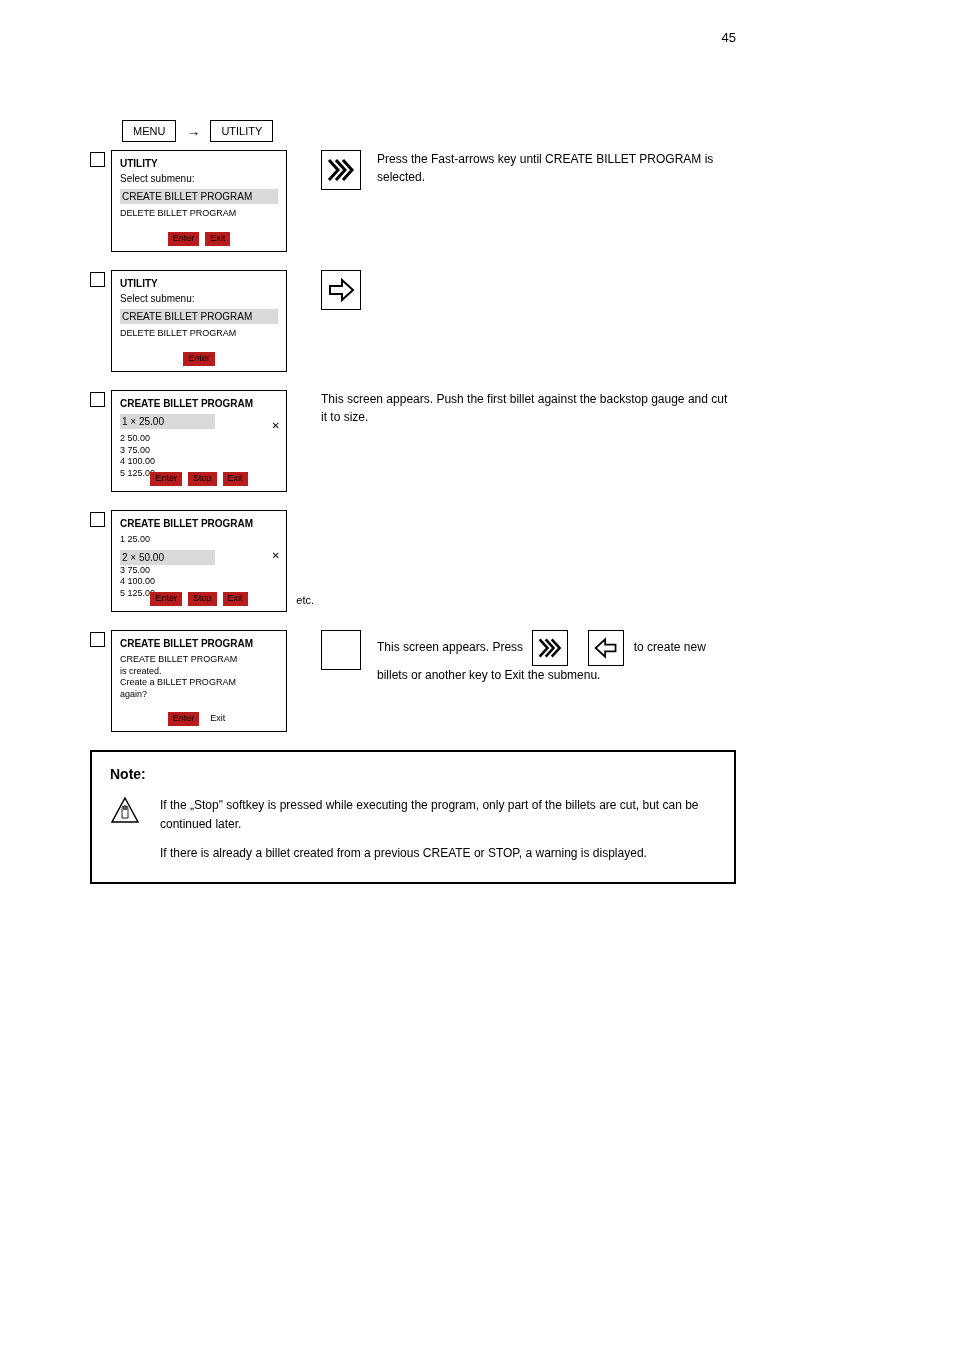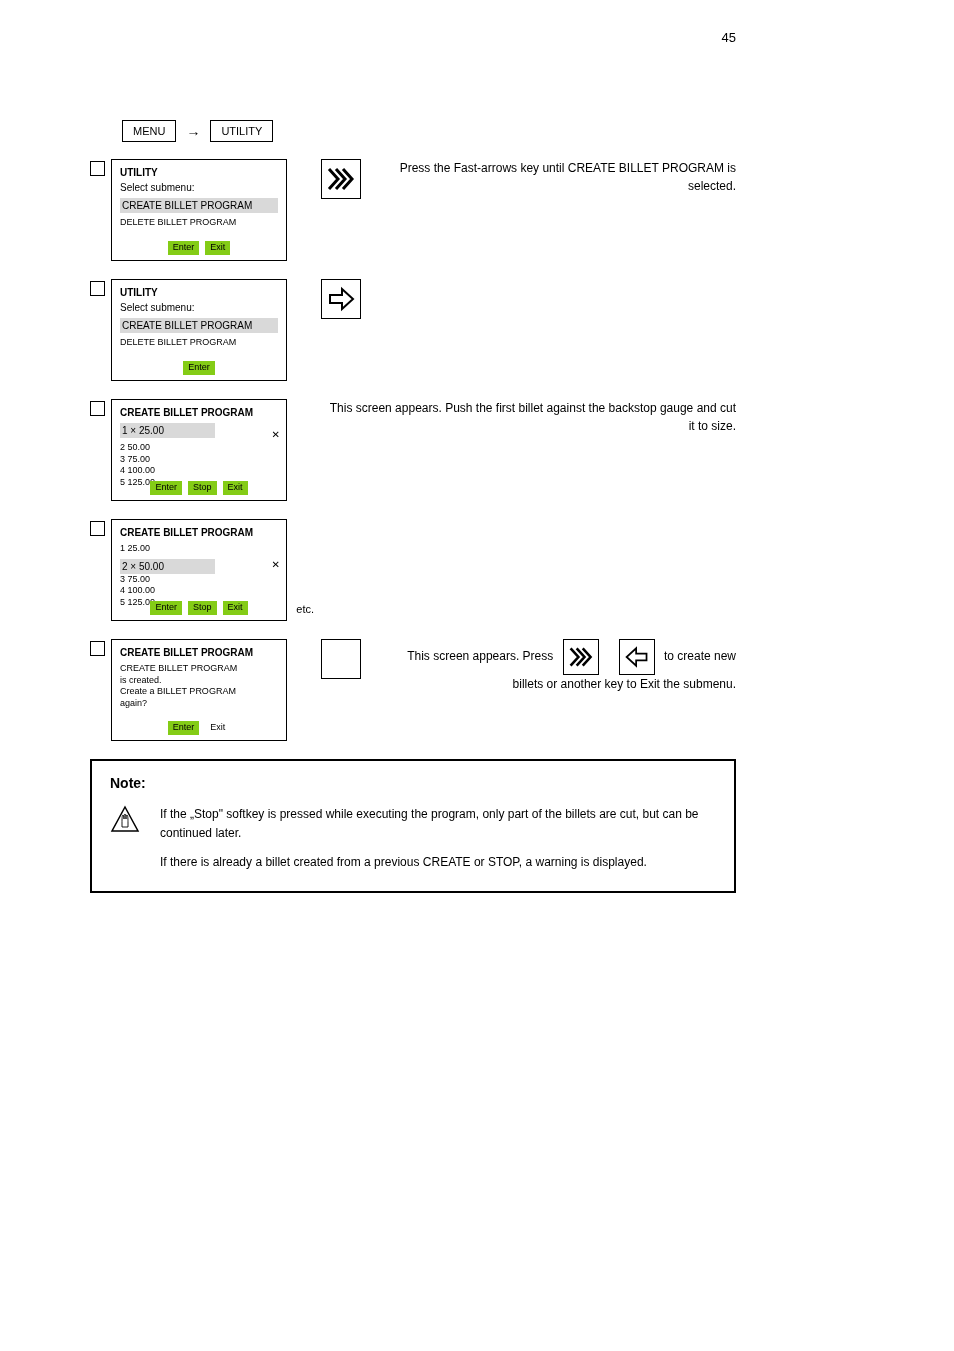--- a/index.html
+++ b/index.html
@@ -26,21 +26,21 @@
     font-size: 13px;
   }
 
   
   .crumbs {
     display: flex;
     align-items: center;
     gap: 10px;
     margin-left: 32px;
     margin-top: 60px;
-    margin-bottom: 17px;
+    margin-bottom: 8px;
   }
   .crumb-box {
     border: 1px solid #000;
     padding: 4px 10px;
     font-size: 11px;
   }
   .crumb-arrow { font-size: 14px; }
 
   
   .steps { }
@@ -82,35 +82,34 @@
   .screen .softkeys {
     position: absolute;
     bottom: 5px;
     left: 0;
     right: 0;
     display: flex;
     justify-content: center;
     gap: 6px;
   }
   .screen .sk {
-    background: #84cc16;
+    background: #b91c1c;
     font-size: 9px;
     padding: 1px 5px;
   }
   .screen .sk.plain {
     background: transparent;
   }
 
   
   .rhs {
     margin-left: 34px;
     font-size: 12px;
     line-height: 1.5;
     flex: 1;
-    text-align: right;
   }
   .rhs-row {
     display: flex;
     align-items: flex-start;
     gap: 16px;
   }
   .icon-box {
     width: 40px;
     height: 40px;
     border: 1px solid #000;

